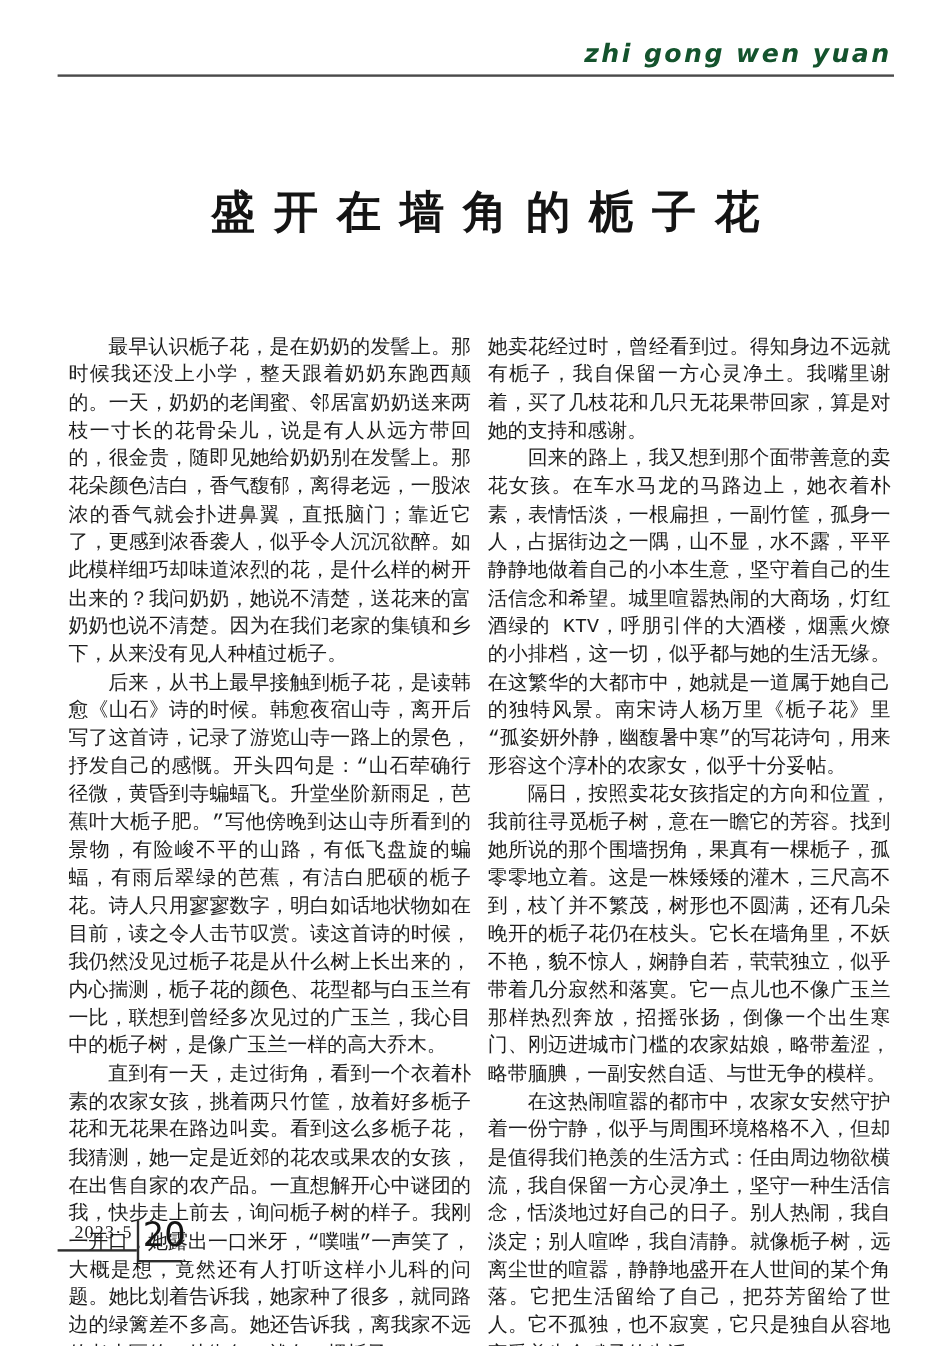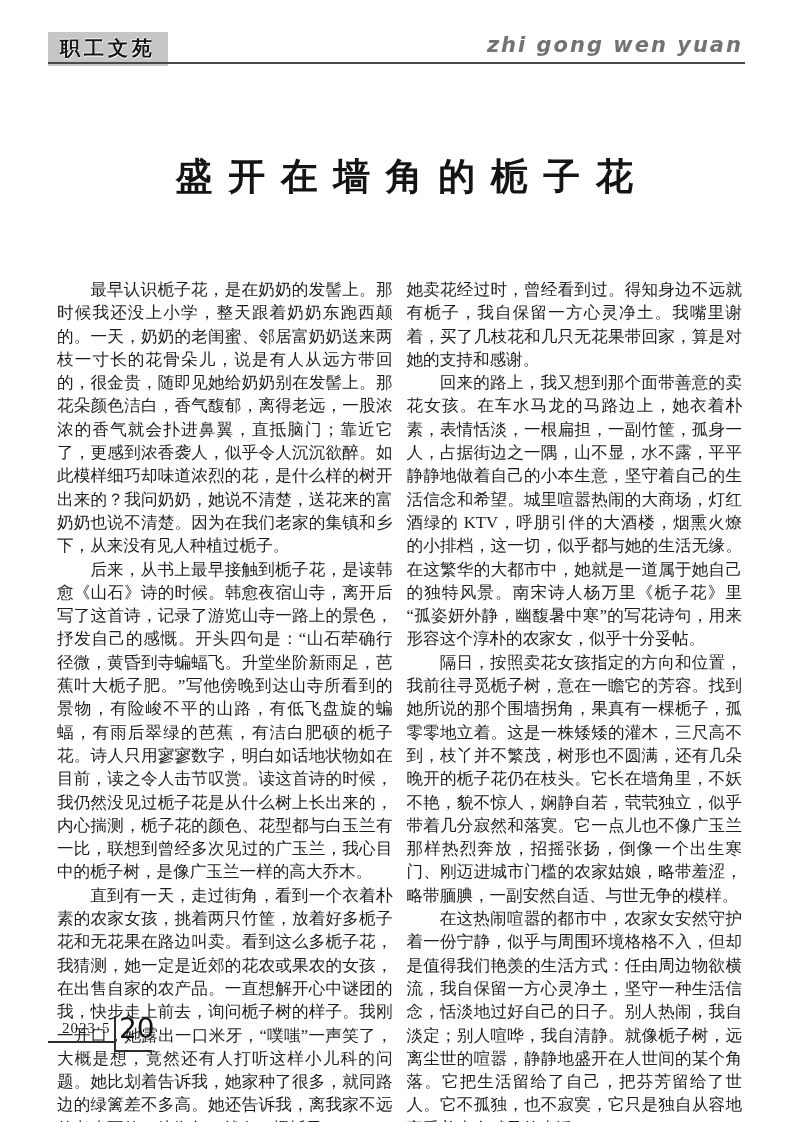--- a/index.html
+++ b/index.html
@@ -42,21 +42,21 @@
   }
   .section-pinyin {
     position: absolute;
     right: 2px;
     top: 3px;
     font-family: "DejaVu Sans", sans-serif;
     font-style: italic;
     font-weight: bold;
     font-size: 21px;
     letter-spacing: 2px;
-    color: #737373;
+    color: #14532d;
   }
   .header-rule {
     position: absolute;
     left: 0;
     top: 32px;
     width: 697px;
     height: 2px;
     background: #4a4a4a;
   }
 
@@ -89,20 +89,21 @@
     width: 336px;
     font-size: 16.6px;
     line-height: 23.3px;
     text-align: justify;
     text-justify: inter-ideograph;
     color: #1e1e1e;
   }
   .col p {
     margin: 0;
     text-indent: 2em;
+    font-family: Liberation Mono, monospace;
   }
   .col p.cont {
     text-indent: 0;
   }
 
   
   .footer {
     position: absolute;
     left: 48px;
     top: 1014px;
@@ -150,23 +151,20 @@
     height: 2px;
     background: #2d2d2d;
   }
 </style>
 </head>
 <body>
 
 <div class="page">
 
   <div class="header">
-    <div class="section-box">
-      <span class="section-label">职工文苑</span>
-    </div>
     <span class="section-pinyin">zhi gong wen yuan</span>
     <div class="header-rule"></div>
   </div>
 
   <div class="article-title">盛开在墙角的栀子花</div>
 
   <div class="article-body">
     <div class="col">
       <p>最早认识栀子花，是在奶奶的发髻上。那时候我还没上小学，整天跟着奶奶东跑西颠的。一天，奶奶的老闺蜜、邻居富奶奶送来两枝一寸长的花骨朵儿，说是有人从远方带回的，很金贵，随即见她给奶奶别在发髻上。那花朵颜色洁白，香气馥郁，离得老远，一股浓浓的香气就会扑进鼻翼，直抵脑门；靠近它了，更感到浓香袭人，似乎令人沉沉欲醉。如此模样细巧却味道浓烈的花，是什么样的树开出来的？我问奶奶，她说不清楚，送花来的富奶奶也说不清楚。因为在我们老家的集镇和乡下，从来没有见人种植过栀子。</p>
       <p>后来，从书上最早接触到栀子花，是读韩愈《山石》诗的时候。韩愈夜宿山寺，离开后写了这首诗，记录了游览山寺一路上的景色，抒发自己的感慨。开头四句是：“山石荦确行径微，黄昏到寺蝙蝠飞。升堂坐阶新雨足，芭蕉叶大栀子肥。”写他傍晚到达山寺所看到的景物，有险峻不平的山路，有低飞盘旋的蝙蝠，有雨后翠绿的芭蕉，有洁白肥硕的栀子花。诗人只用寥寥数字，明白如话地状物如在目前，读之令人击节叹赏。读这首诗的时候，我仍然没见过栀子花是从什么树上长出来的，内心揣测，栀子花的颜色、花型都与白玉兰有一比，联想到曾经多次见过的广玉兰，我心目中的栀子树，是像广玉兰一样的高大乔木。</p>

